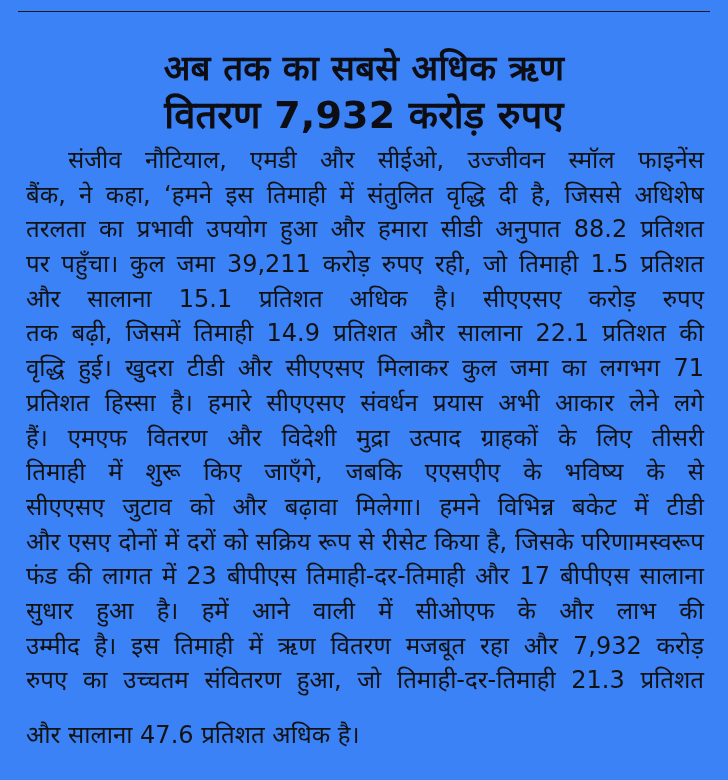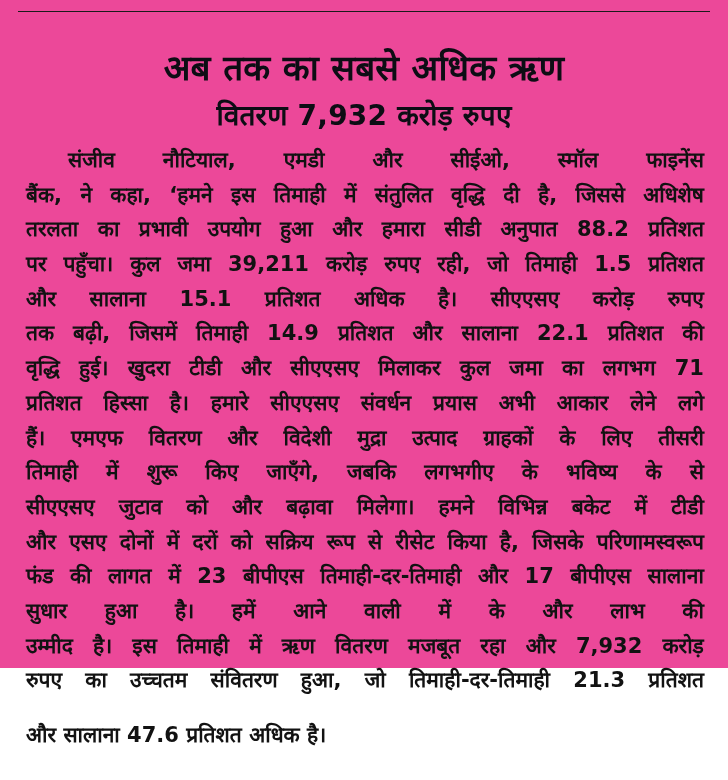--- a/index.html
+++ b/index.html
@@ -13,23 +13,23 @@
     height: 780px;
     overflow: hidden;
     font-family: "Liberation Serif", "DejaVu Serif", serif;
     color: #111111;
     -webkit-font-smoothing: antialiased;
   }
 
   .clipping {
     position: relative;
     width: 728px;
-    height: 668px;
+    height: 780px;
     box-sizing: border-box;
-    background: #ec4899;
+    background: #3b82f6;
   }
 
   
   .top-rule {
     position: absolute;
     left: 18px;
     top: 11px;
     width: 692px;
     height: 0;
     border-top: 1.6px solid #1a1a1a;
@@ -47,31 +47,31 @@
     font-size: 35px;
     line-height: 47px;
     letter-spacing: 0.2px;
     color: #0d0d14;
   }
   .headline .hl-line {
     display: block;
     white-space: nowrap;
   }
   .headline .hl-line-1 { font-size: 35px; }
-  .headline .hl-line-2 { font-size: 28px; }
+  .headline .hl-line-2 { font-size: 38px; }
 
   
   .body-copy {
     position: absolute;
     left: 26px;
     top: 143px;
     width: 678px;
     font-family: "DejaVu Sans", "Liberation Sans", sans-serif;
-    font-weight: 700;
-    font-size: 21px;
+    font-weight: 400;
+    font-size: 24px;
     line-height: 34.7px;
     color: #121212;
   }
   .body-copy .line {
     display: block;
     white-space: nowrap;
     height: 34.7px;
   }
   
   .body-copy .line.justify {
@@ -106,20 +106,21 @@
     <span class="hl-line hl-line-2">वितरण 7,932 करोड़ रुपए</span>
   </h1>
 
   <div class="body-copy" id="body-copy">
       <span class="line justify indent">
         <span class="w">संजीव</span>
         <span class="w">नौटियाल,</span>
         <span class="w">एमडी</span>
         <span class="w">और</span>
         <span class="w">सीईओ,</span>
+        <span class="w">उज्जीवन</span>
         <span class="w">स्मॉल</span>
         <span class="w">फाइनेंस</span>
       </span>
       <span class="line justify">
         <span class="w">बैंक,</span>
         <span class="w">ने</span>
         <span class="w">कहा,</span>
         <span class="w">‘हमने</span>
         <span class="w">इस</span>
         <span class="w">तिमाही</span>
@@ -222,21 +223,21 @@
         <span class="w">लिए</span>
         <span class="w">तीसरी</span>
       </span>
       <span class="line justify">
         <span class="w">तिमाही</span>
         <span class="w">में</span>
         <span class="w">शुरू</span>
         <span class="w">किए</span>
         <span class="w">जाएँगे,</span>
         <span class="w">जबकि</span>
-        <span class="w">लगभगीए</span>
+        <span class="w">एएसएीए</span>
         <span class="w">के</span>
         <span class="w">भविष्य</span>
         <span class="w">के</span>
         <span class="w">से</span>
       </span>
       <span class="line justify">
         <span class="w">सीएएसए</span>
         <span class="w">जुटाव</span>
         <span class="w">को</span>
         <span class="w">और</span>
@@ -278,20 +279,21 @@
         <span class="w">सालाना</span>
       </span>
       <span class="line justify">
         <span class="w">सुधार</span>
         <span class="w">हुआ</span>
         <span class="w">है।</span>
         <span class="w">हमें</span>
         <span class="w">आने</span>
         <span class="w">वाली</span>
         <span class="w">में</span>
+        <span class="w">सीओएफ</span>
         <span class="w">के</span>
         <span class="w">और</span>
         <span class="w">लाभ</span>
         <span class="w">की</span>
       </span>
       <span class="line justify">
         <span class="w">उम्मीद</span>
         <span class="w">है।</span>
         <span class="w">इस</span>
         <span class="w">तिमाही</span>

